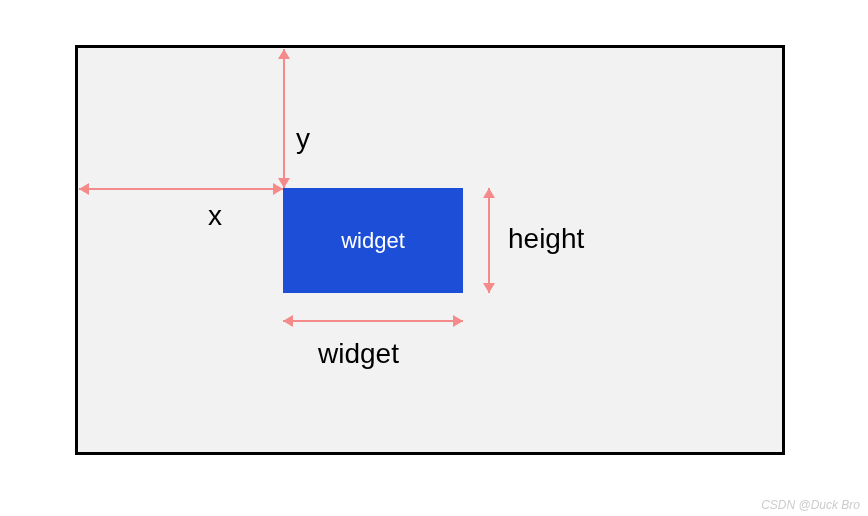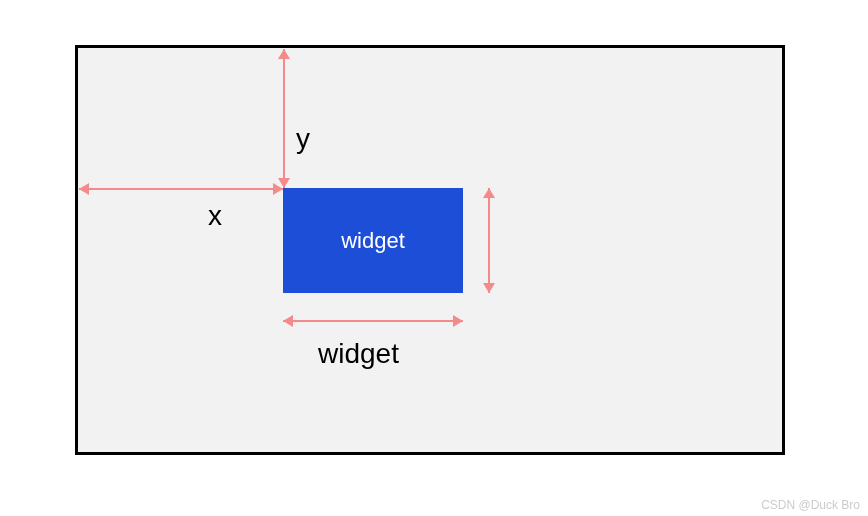--- a/index.html
+++ b/index.html
@@ -76,20 +76,21 @@
   .ah-left  { border-top: 6px solid transparent; border-bottom: 6px solid transparent; border-right: 10px solid #f58a8a; }
   .ah-right { border-top: 6px solid transparent; border-bottom: 6px solid transparent; border-left: 10px solid #f58a8a; }
 
   .watermark {
     position: absolute;
     right: 8px;
     bottom: 4px;
     font-size: 12px;
     color: #cccccc;
     font-family: Arial, sans-serif;
+    font-style: italic;
   }
 </style>
 </head>
 <body>
 
 <div class="container">
 
   <div class="arrow-line arrow-y-line"></div>
   <div class="arrowhead ah-up" style="left:200px; top:1px;"></div>
   <div class="arrowhead ah-down" style="left:200px; top:130px;"></div>
@@ -106,16 +107,17 @@
   <div class="arrowhead ah-left" style="left:205px; top:267px;"></div>
   <div class="arrowhead ah-right" style="left:375px; top:267px;"></div>
 
   <div class="arrow-line arrow-h-line"></div>
   <div class="arrowhead ah-up" style="left:405px; top:140px;"></div>
   <div class="arrowhead ah-down" style="left:405px; top:235px;"></div>
 
   <div class="label label-y">y</div>
   <div class="label label-x">x</div>
   <div class="label label-width">widget</div>
+  <div class="label label-height">height</div>
 
 </div>
 
 <div class="watermark">CSDN @Duck Bro</div>
 
 </body></html>

